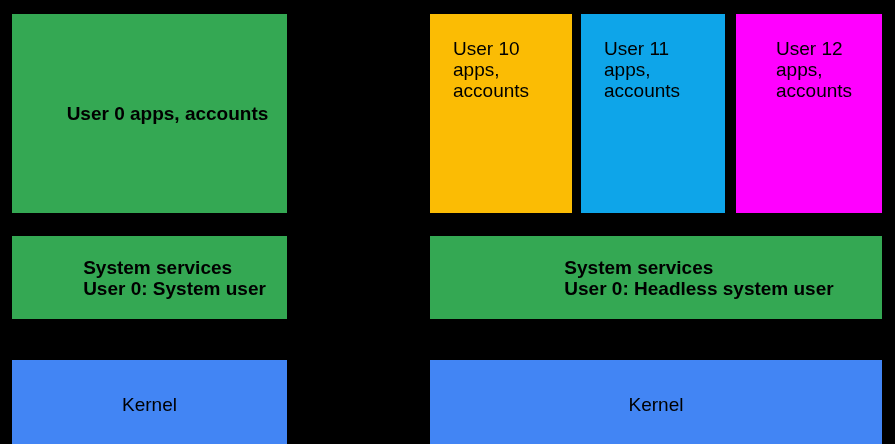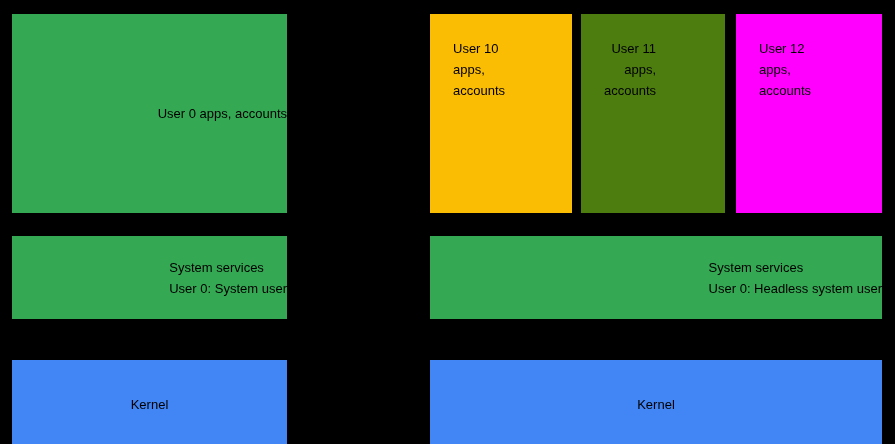--- a/index.html
+++ b/index.html
@@ -14,57 +14,58 @@
     position: relative;
     width: 895px;
     height: 444px;
     background: #000000;
     overflow: hidden;
   }
   .box {
     position: absolute;
     box-sizing: border-box;
     color: #000000;
-    font-size: 13px;
+    font-size: 19px;
     line-height: 21px;
     white-space: pre-line;
   }
   
   .t-center {
     display: flex;
     align-items: center;
     justify-content: center;
     text-align: center;
     margin-top: 20px;
   }
   .t-center-left {
     display: flex;
     align-items: center;
-    justify-content: flex-end;
+    justify-content: center;
     text-align: left;
+    font-weight: bold;
   }
   .t-top-left {
     display: flex;
     align-items: flex-start;
     justify-content: flex-start;
     text-align: left;
   }
   .label {
     display: block;
   }
 
   
   #left-user-apps   { left: 12px;  top: 14px;  width: 275px; height: 199px; background: #34A853; padding-left: 36px; }
   #left-system      { left: 12px;  top: 236px; width: 275px; height: 83px;  background: #34A853; padding-left: 50px; }
   #left-kernel      { left: 12px;  top: 340px; width: 275px; height: 88px;  background: #4285F4; }
 
   
   #user10-apps      { left: 430px; top: 14px;  width: 142px; height: 199px; background: #FBBC04; padding: 24px 0 0 23px; }
-  #user11-apps      { left: 581px; top: 14px;  width: 144px; height: 199px; background: #4d7c0f; padding: 24px 0 0 23px; text-align: right; }
-  #user12-apps      { left: 736px; top: 14px;  width: 146px; height: 199px; background: #FF00FF; padding: 24px 0 0 23px; }
+  #user11-apps      { left: 581px; top: 14px;  width: 144px; height: 199px; background: #0ea5e9; padding: 24px 0 0 23px; }
+  #user12-apps      { left: 736px; top: 14px;  width: 146px; height: 199px; background: #FF00FF; padding: 24px 0 0 40px; }
   #right-system     { left: 430px; top: 236px; width: 452px; height: 83px;  background: #34A853; padding-left: 86px; }
   #right-kernel     { left: 430px; top: 340px; width: 452px; height: 88px;  background: #4285F4; }
 </style>
 </head>
 <body>
 
 <div id="diagram">
 
   <div class="box t-center-left" id="left-user-apps">
     <span class="label">User 0 apps, accounts</span>

